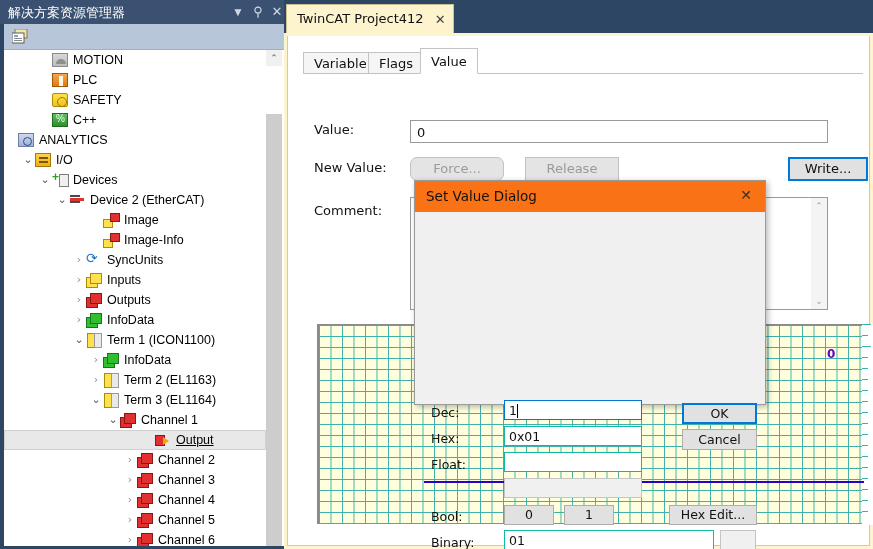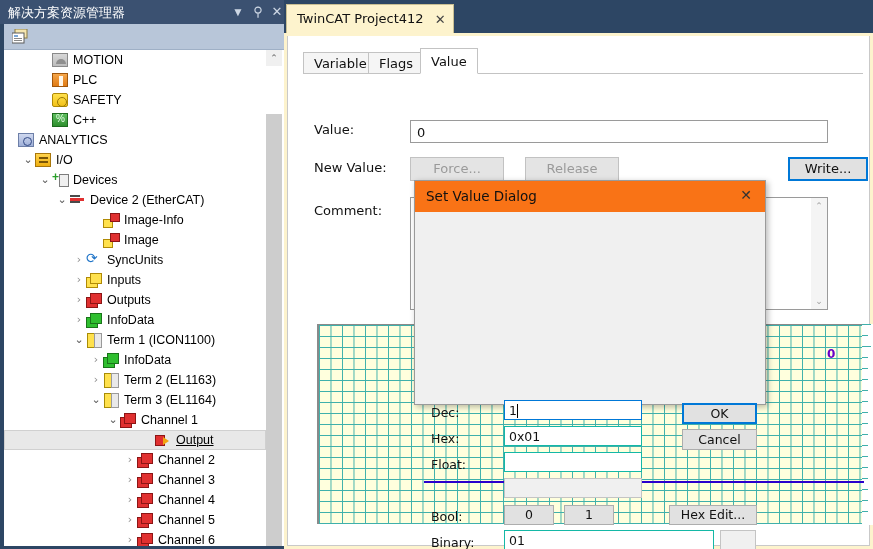--- a/index.html
+++ b/index.html
@@ -192,21 +192,21 @@
   #value-input span { position:absolute; left:6px; top:4px; font-size:13px; color:#111;
             font-family:"DejaVu Sans", sans-serif; }
 
   #newvalue-label { left:26px; top:124px; }
   .btn {
     position:absolute; background:#e1e1e1; border:1px solid #adadad;
     font-size:13px; color:#111; text-align:center;
     font-family:"DejaVu Sans", sans-serif;
   }
   .btn.disabled { color:#9a9a9a; background:#e4e4e4; border-color:#c2c2c2; }
-  #btn-force { left:122px; top:121px; width:94px; height:24px; line-height:22px; }
+  #btn-force { left:122px; top:121px; width:94px; height:24px; line-height:22px;border-radius:7px; }
   #btn-release { left:237px; top:121px; width:94px; height:24px; line-height:22px; }
   #btn-write {
     left:460px; top:121px; width:80px; height:24px; line-height:20px;
     background:#e1e1e1; border:2px solid #0078d7;margin-left:40px;
   }
 
   #comment-label { left:26px; top:167px; }
   #comment-box {
     position:absolute; left:122px; top:161px; width:418px; height:113px;
     background:#ffffff; border:1px solid #9a9a9a;
@@ -364,26 +364,26 @@
             <span class="tlabel">Devices</span>
           </div>
           <div class="trow" style="padding-left: 51px;">
             <span class="chev open">⌄</span>
             <span class="ticon ic-ethercat"></span>
             <span class="tlabel">Device 2 (EtherCAT)</span>
           </div>
           <div class="trow" style="padding-left: 85px;">
             <span class="chev"></span>
             <span class="ticon ic-image"></span>
+            <span class="tlabel">Image</span>
+          </div>
+          <div class="trow" style="padding-left: 85px;">
+            <span class="chev"></span>
+            <span class="ticon ic-image"></span>
             <span class="tlabel">Image-Info</span>
-          </div>
-          <div class="trow" style="padding-left: 85px;">
-            <span class="chev"></span>
-            <span class="ticon ic-image"></span>
-            <span class="tlabel">Image</span>
           </div>
           <div class="trow" style="padding-left: 68px;">
             <span class="chev">›</span>
             <span class="ticon ic-sync"></span>
             <span class="tlabel">SyncUnits</span>
           </div>
           <div class="trow" style="padding-left: 68px;">
             <span class="chev">›</span>
             <span class="ticon ic-inputs"></span>
             <span class="tlabel">Inputs</span>

